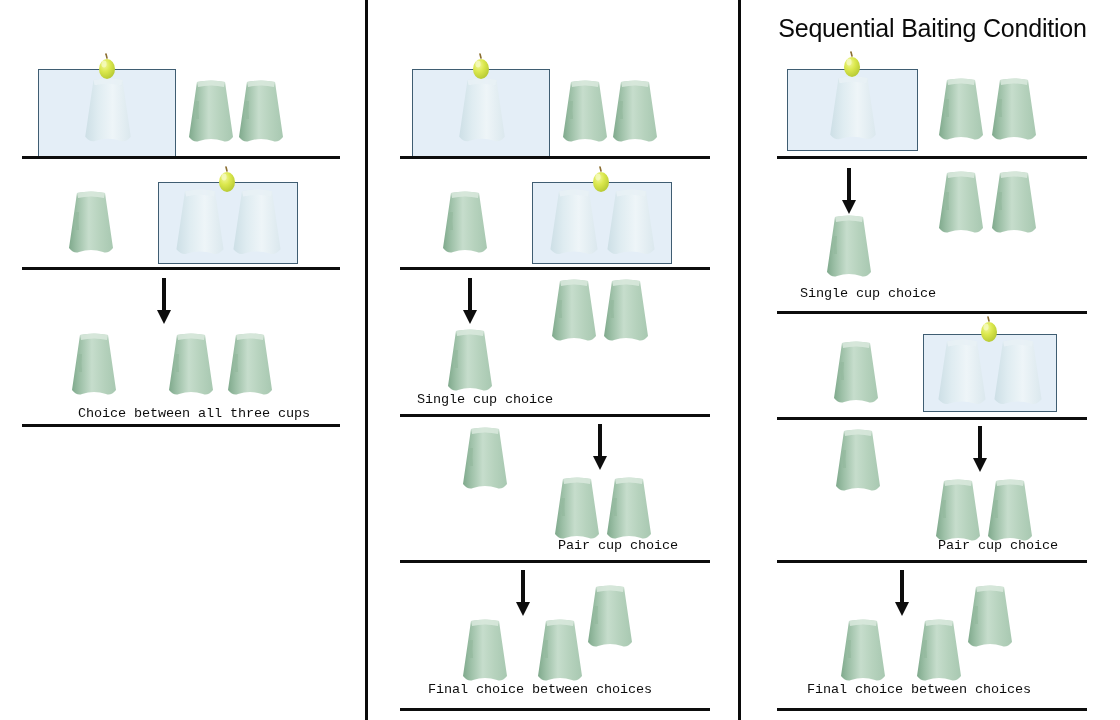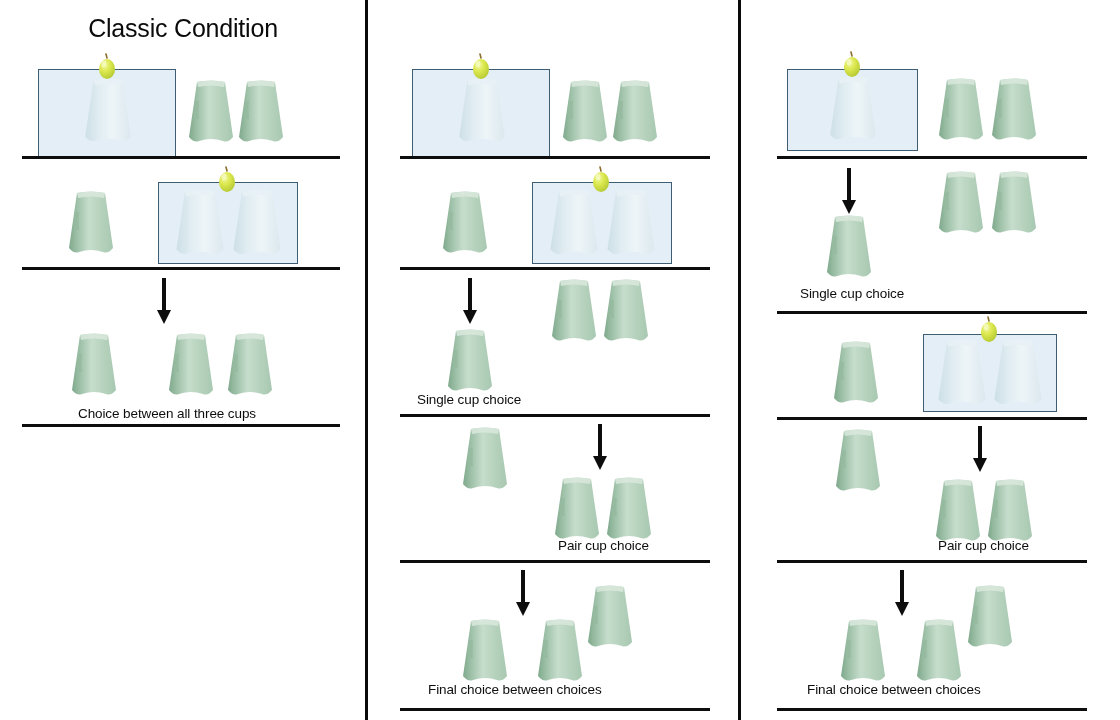--- a/index.html
+++ b/index.html
@@ -58,20 +58,21 @@
   
   .h-rule {
     position: absolute;
     height: 3px;
     background: #0d0d0d;
   }
 
   
   .stage {
     position: absolute;
+    font-family: Liberation Mono, monospace;
   }
 
   
   .cup {
     position: absolute;
     width: 56px;
     height: 70px;
   }
   .cup svg { display: block; width: 100%; height: 100%; }
 
@@ -112,21 +113,20 @@
 </head>
 <body>
 
 <div id="diagram">
 
   <div class="v-sep v-sep-1"></div>
   <div class="v-sep v-sep-2"></div>
 
   <div class="column col-0">
 
-    <div class="col-title">Classic Condition</div>
 
     <div class="stage" style="left:0;top:55px;width:366px;height:100px;">
       <div class="hl-box" style="left:38px;top:14px;width:138px;height:88px;"></div>
       <div class="cup" style="left:79px;top:22px;width:58px;height:72px;">
         <svg viewBox="0 0 56 70" preserveAspectRatio="none">
           <defs>
             <linearGradient id="mutedA" x1="0" y1="0" x2="1" y2="0">
               <stop offset="0%" stop-color="#cddfe6"></stop>
               <stop offset="28%" stop-color="#dfecf1"></stop>
               <stop offset="60%" stop-color="#eef5f8"></stop>
@@ -399,20 +399,21 @@
           <path d="M13,22 Q12,30 13,40 L16,40 Q15,30 16,22 Z" fill="#8fb59a" opacity="0.5"></path>
         </svg>
       </div>
       <div class="caption" style="left:56px;top:116px;">Final choice between choices</div>
     </div>
     <div class="h-rule" style="left:28px;top:708px;width:310px;"></div>
   </div>
 
   <div class="column col-2">
 
+    <div class="col-title">Sequential Baiting Condition</div>
 
     <div class="stage" style="left:0;top:55px;width:375px;height:100px;">
       <div class="hl-box" style="left:42px;top:14px;width:131px;height:82px;"></div>
       <div class="cup" style="left:79px;top:20px;width:58px;height:72px;">
         <svg viewBox="0 0 56 70" preserveAspectRatio="none">
           <path d="M14,3 Q28,0 42,3 L50,58 Q45,64 40,62 Q28,58 16,62 Q11,64 6,58 Z" fill="url(#mutedA)"></path>
           <path d="M14,3 Q28,0 42,3 L41,8 Q28,5 15,8 Z" fill="#e8f1f5" opacity="0.9"></path>
         </svg>
       </div>
       <div class="grape" style="left:95px;top:-4px;">

